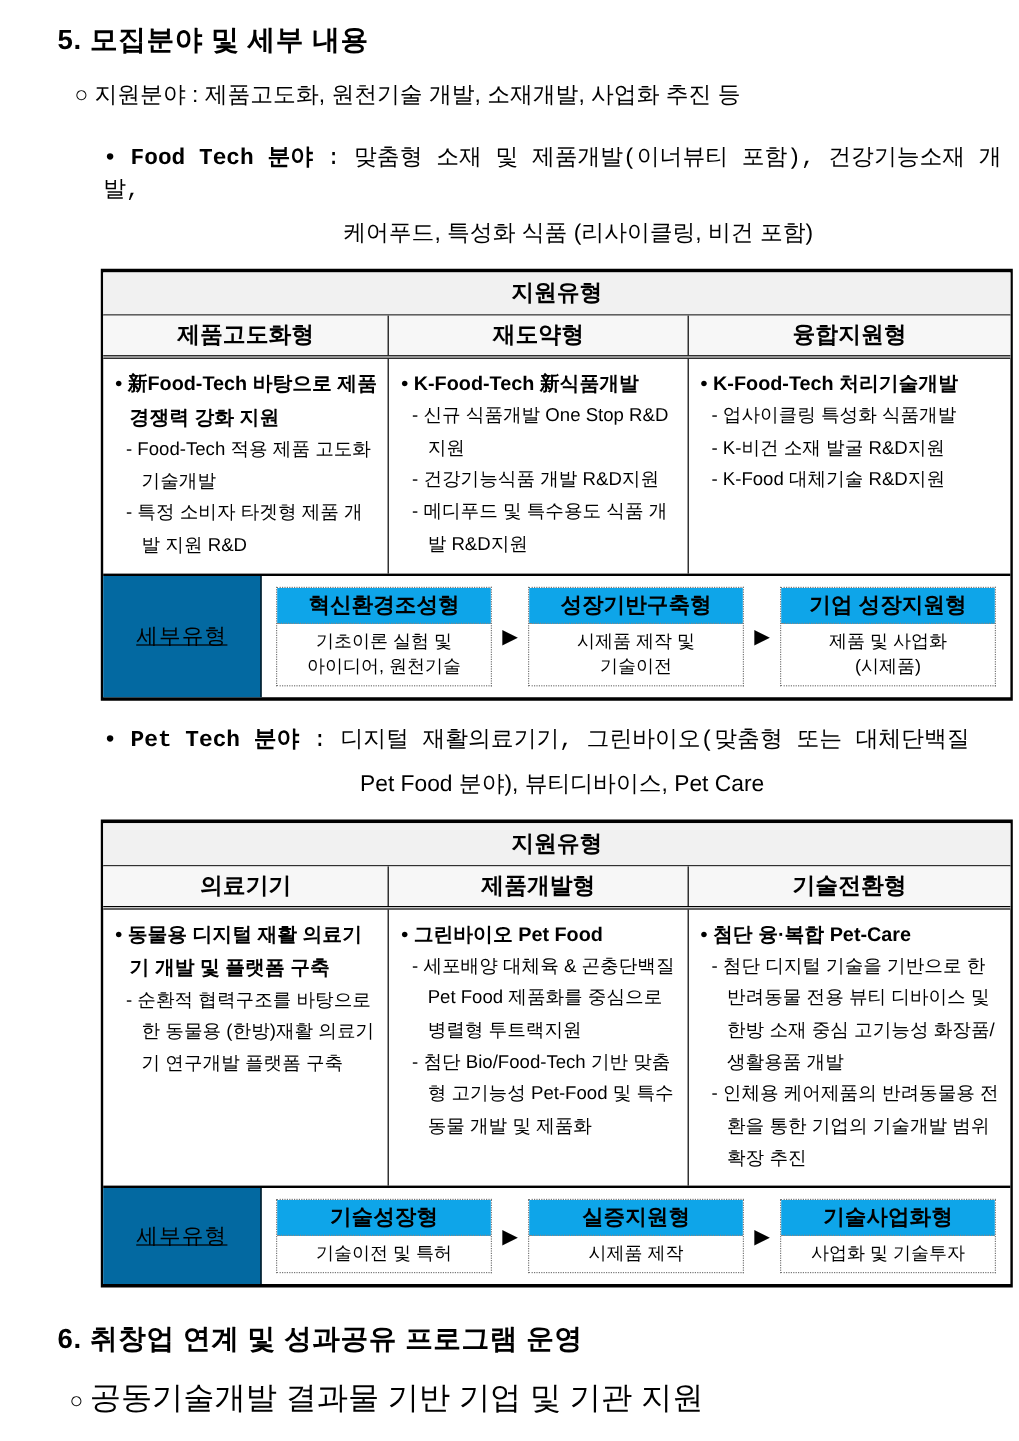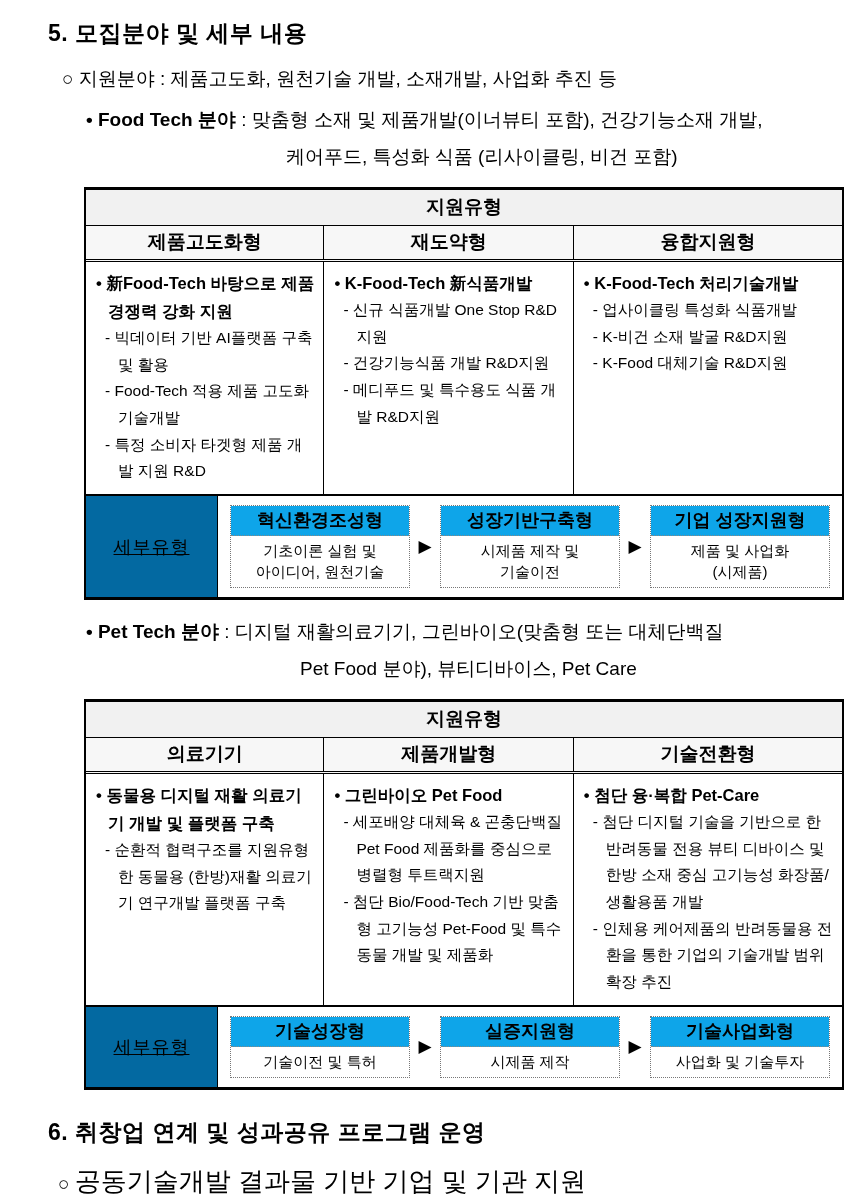--- a/index.html
+++ b/index.html
@@ -17,22 +17,23 @@
   .sec-heading {
     margin:18px 0 0 48px;
     font-size:23px; font-weight:bold; letter-spacing:0.5px;
   }
   .circ-line {
     margin:17px 0 0 62px;
     font-size:19px;
   }
   .circ-line::before { content:"○ "; font-size:19px; }
   .blt-line {
-    margin:15px 0 0 86px;
+    margin:26px 0 0 86px;
     font-size:19px;
+    font-family:Liberation Mono, monospace;
   }
   .blt-line::before { content:"•  "; font-weight:bold; }
   .blt-line .lbl { font-weight:bold; }
   .cont-line { font-size:19px; }
   .cont-food { margin:11px 0 0 286px; }
   .cont-pet  { margin:11px 0 0 300px; }
 
   
   .dtable {
     margin:17px 0 0 84px;
@@ -136,21 +137,20 @@
   <div class="dtable">
     <div class="t-top">지원유형</div>
     <div class="t-heads">
       <div class="hc">제품고도화형</div>
       <div class="hc">재도약형</div>
       <div class="hc">융합지원형</div>
     </div>
     <div class="t-body">
       <div class="bc">
         <div class="lead">新Food-Tech  바탕으로 제품 경쟁력 강화 지원</div>
-        <div class="it">빅데이터 기반 AI플랫폼 구축 및 활용</div>
         <div class="it">Food-Tech 적용 제품 고도화 기술개발</div>
         <div class="it">특정 소비자 타겟형 제품 개발 지원 R&amp;D</div>
       </div>
       <div class="bc">
         <div class="lead">K-Food-Tech 新식품개발</div>
         <div class="it">신규 식품개발 One Stop R&amp;D 지원</div>
         <div class="it">건강기능식품 개발 R&amp;D지원</div>
         <div class="it">메디푸드 및 특수용도 식품 개발 R&amp;D지원</div>
       </div>
       <div class="bc">
@@ -196,21 +196,21 @@
   <div class="dtable">
     <div class="t-top">지원유형</div>
     <div class="t-heads">
       <div class="hc">의료기기</div>
       <div class="hc">제품개발형</div>
       <div class="hc">기술전환형</div>
     </div>
     <div class="t-body">
       <div class="bc">
         <div class="lead">동물용 디지털 재활 의료기기 개발 및 플랫폼 구축</div>
-        <div class="it">순환적 협력구조를 지원유형 한 동물용 (한방)재활 의료기기 연구개발 플랫폼 구축</div>
+        <div class="it">순환적 협력구조를 바탕으로 한 동물용 (한방)재활 의료기기 연구개발 플랫폼 구축</div>
       </div>
       <div class="bc">
         <div class="lead">그린바이오 Pet Food</div>
         <div class="it">세포배양 대체육 &amp; 곤충단백질 Pet Food 제품화를 중심으로 병렬형 투트랙지원</div>
         <div class="it">첨단 Bio/Food-Tech 기반 맞춤형 고기능성 Pet-Food 및 특수동물 개발 및 제품화</div>
       </div>
       <div class="bc">
         <div class="lead">첨단 융·복합 Pet-Care</div>
         <div class="it">첨단 디지털 기술을 기반으로 한 반려동물 전용 뷰티 디바이스 및 한방 소재 중심 고기능성 화장품/생활용품 개발</div>
         <div class="it">인체용 케어제품의 반려동물용 전환을 통한 기업의 기술개발 범위 확장 추진</div>

